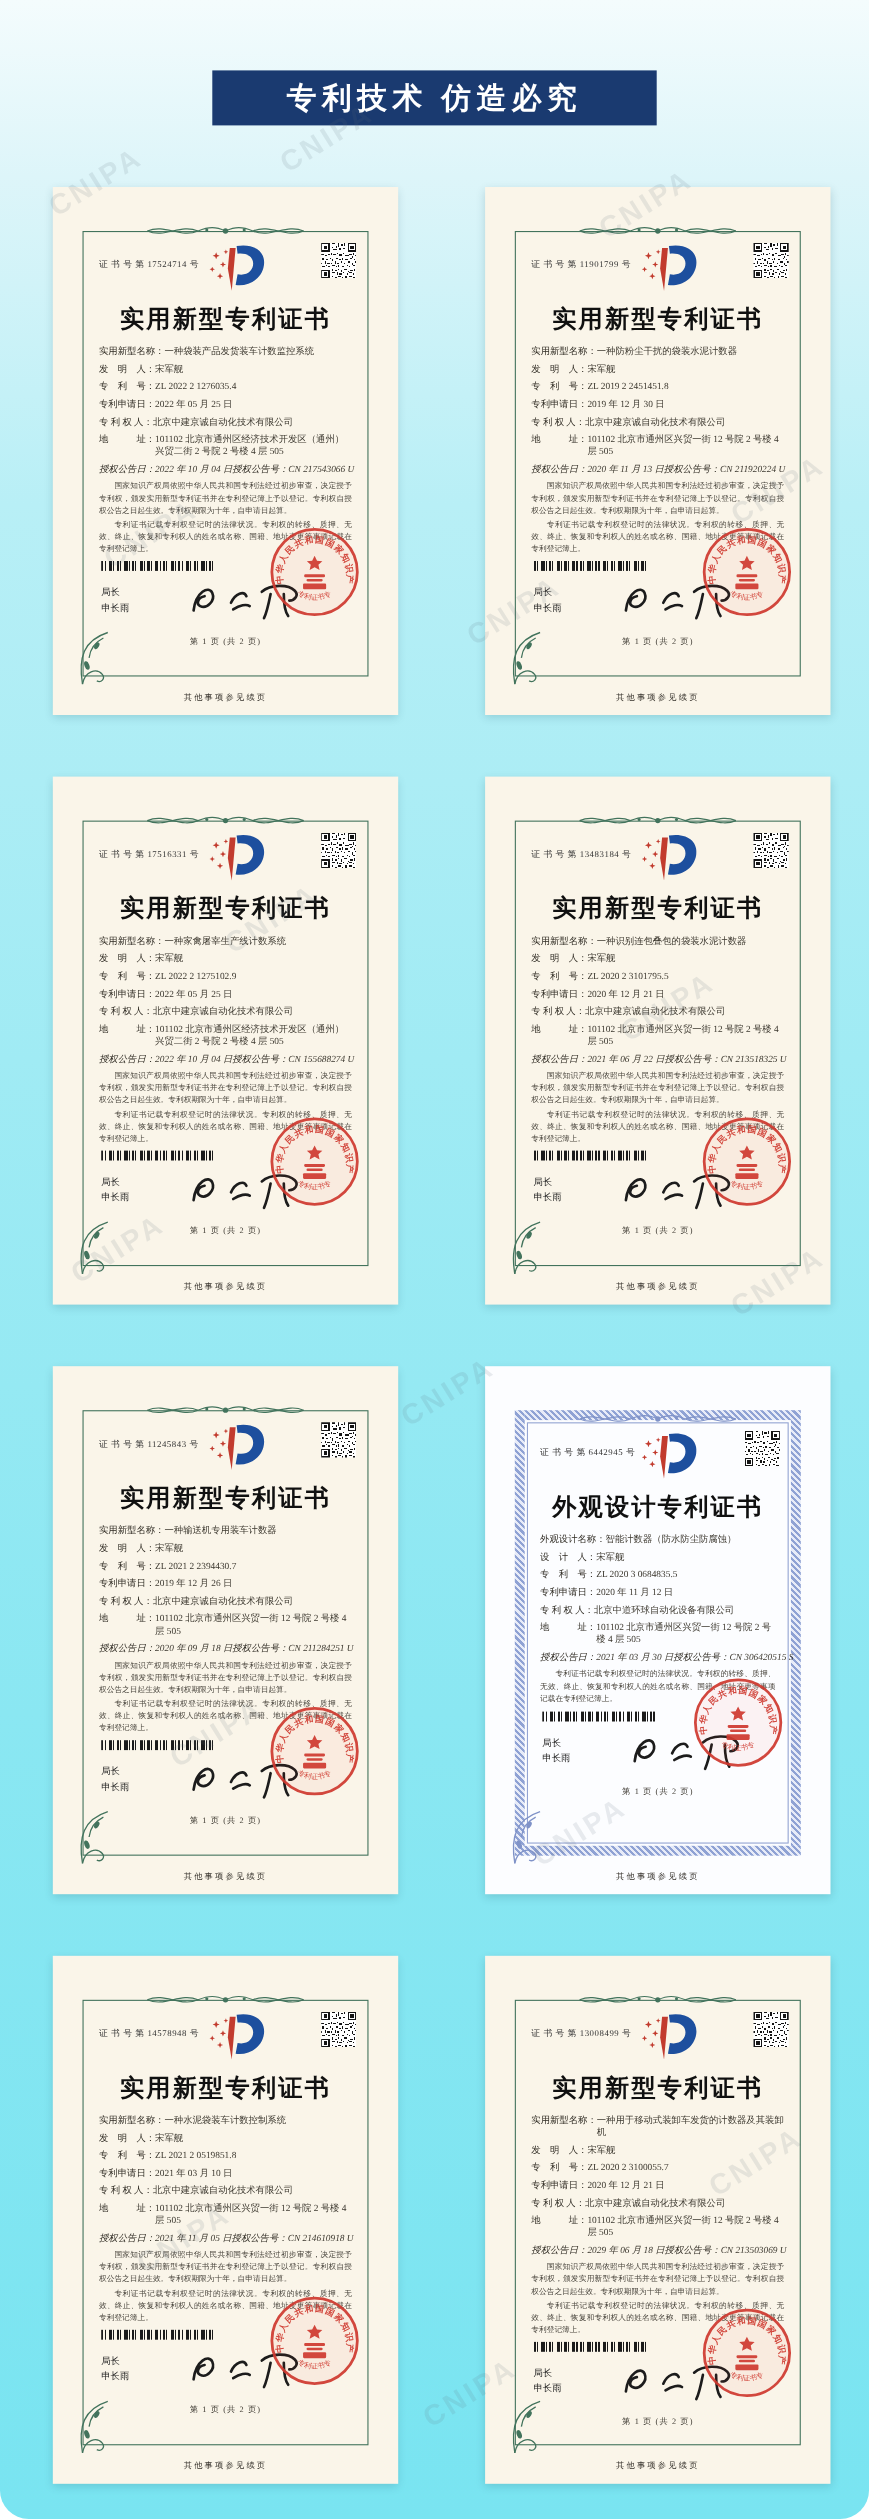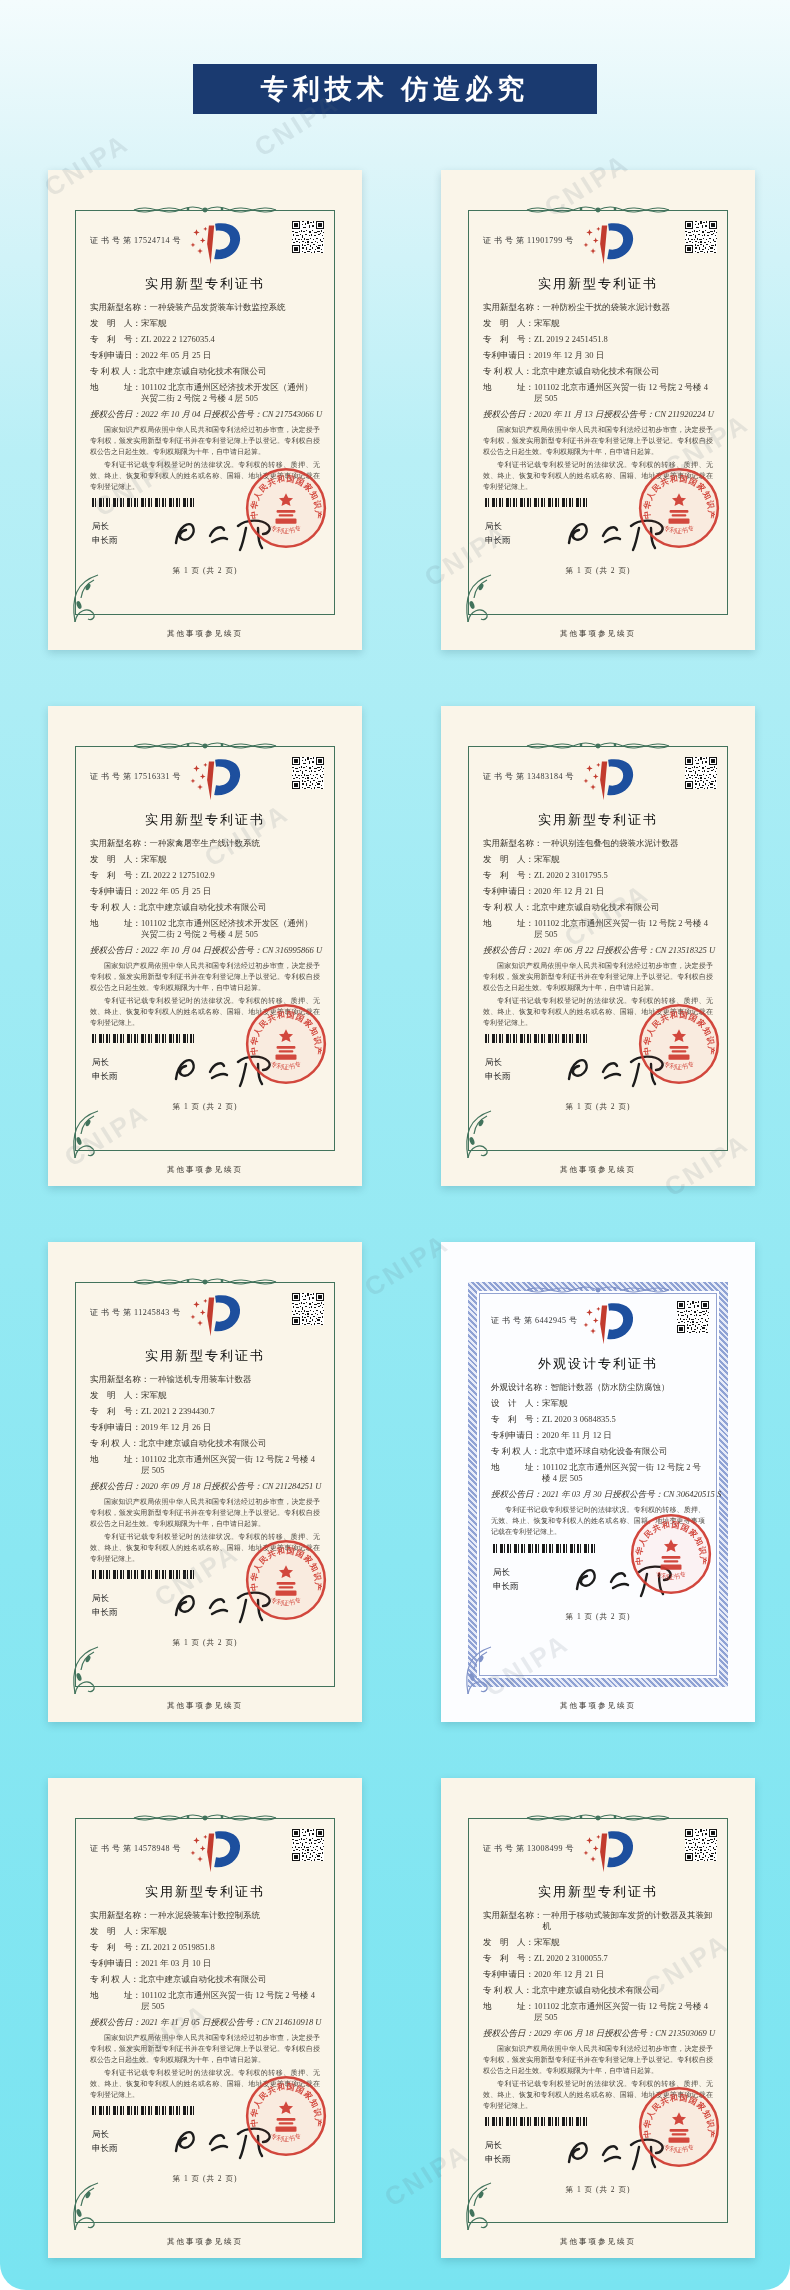--- a/index.html
+++ b/index.html
@@ -21,21 +21,21 @@
   .frame{position:absolute;left:27px;right:27px;top:40px;bottom:35px;
          border:1.5px solid #42735c;padding:12px 14px 8px;box-sizing:border-box;}
   .design .frame{border:9px solid transparent;
          border-image:repeating-linear-gradient(45deg,#8fa2d4 0 2px,#e7ebf8 2px 4px) 9;}
   .design .frame::after{content:'';position:absolute;inset:2px;border:1px solid #93a3d2;pointer-events:none;}
   .ornament{position:absolute;top:-9px;left:50%;transform:translateX(-50%);background:inherit;}
   .cert-head{position:relative;height:50px;}
   .cert-no{position:absolute;left:0;top:12px;font-size:8px;letter-spacing:.5px;color:#333;white-space:nowrap;}
   .logo{position:absolute;left:50%;top:-4px;transform:translateX(-38%);}
   .qr{position:absolute;right:-4px;top:-2px;}
-  .cert-title{text-align:center;font-size:13px;font-weight:normal;letter-spacing:2px;color:#101010;margin-top:2px;}
+  .cert-title{text-align:center;font-size:22px;font-weight:bold;letter-spacing:2px;color:#101010;margin-top:2px;}
   .fields{margin-top:9px;}
   .field{display:flex;font-size:8.5px;color:#3c382f;line-height:1.3;margin-bottom:5px;}
   .flabel{white-space:nowrap;color:#2e2a22;}
   .fvalue{flex:1;}
   .field.grant{justify-content:space-between;font-style:italic;}
   .pair{white-space:nowrap;}
   .legal{margin-top:5px;font-size:7px;line-height:1.55;color:#4a463e;}
   .legal p{margin:0 0 2px;text-indent:2em;text-align:justify;}
   .cert-footer{position:relative;height:84px;margin-top:2px;}
   .barcode{position:absolute;left:2px;top:4px;width:104px;height:9px;
@@ -352,21 +352,21 @@
         <div class="field">
               <span class="flabel">专 利 权 人：</span>
               <span class="fvalue">北京中建京诚自动化技术有限公司</span>
             </div>
         <div class="field">
               <span class="flabel">地　　　址：</span>
               <span class="fvalue">101102 北京市通州区经济技术开发区（通州）兴贸二街 2 号院 2 号楼 4 层 505</span>
             </div>
         <div class="field grant">
           <span class="pair"><span class="flabel">授权公告日：</span><span>2022 年 10 月 04 日</span></span>
-          <span class="pair"><span class="flabel">授权公告号：</span><span>CN 316995866 U</span></span>
+          <span class="pair"><span class="flabel">授权公告号：</span><span>CN 155688274 U</span></span>
         </div>
       </div>
 
       <div class="legal">
         <p>国家知识产权局依照中华人民共和国专利法经过初步审查，决定授予专利权，颁发实用新型专利证书并在专利登记簿上予以登记。专利权自授权公告之日起生效。专利权期限为十年，自申请日起算。</p>
         <p>专利证书记载专利权登记时的法律状况。专利权的转移、质押、无效、终止、恢复和专利权人的姓名或名称、国籍、地址变更等事项记载在专利登记簿上。</p>
       </div>
 
       <div class="cert-footer">
         <div class="barcode"></div>

